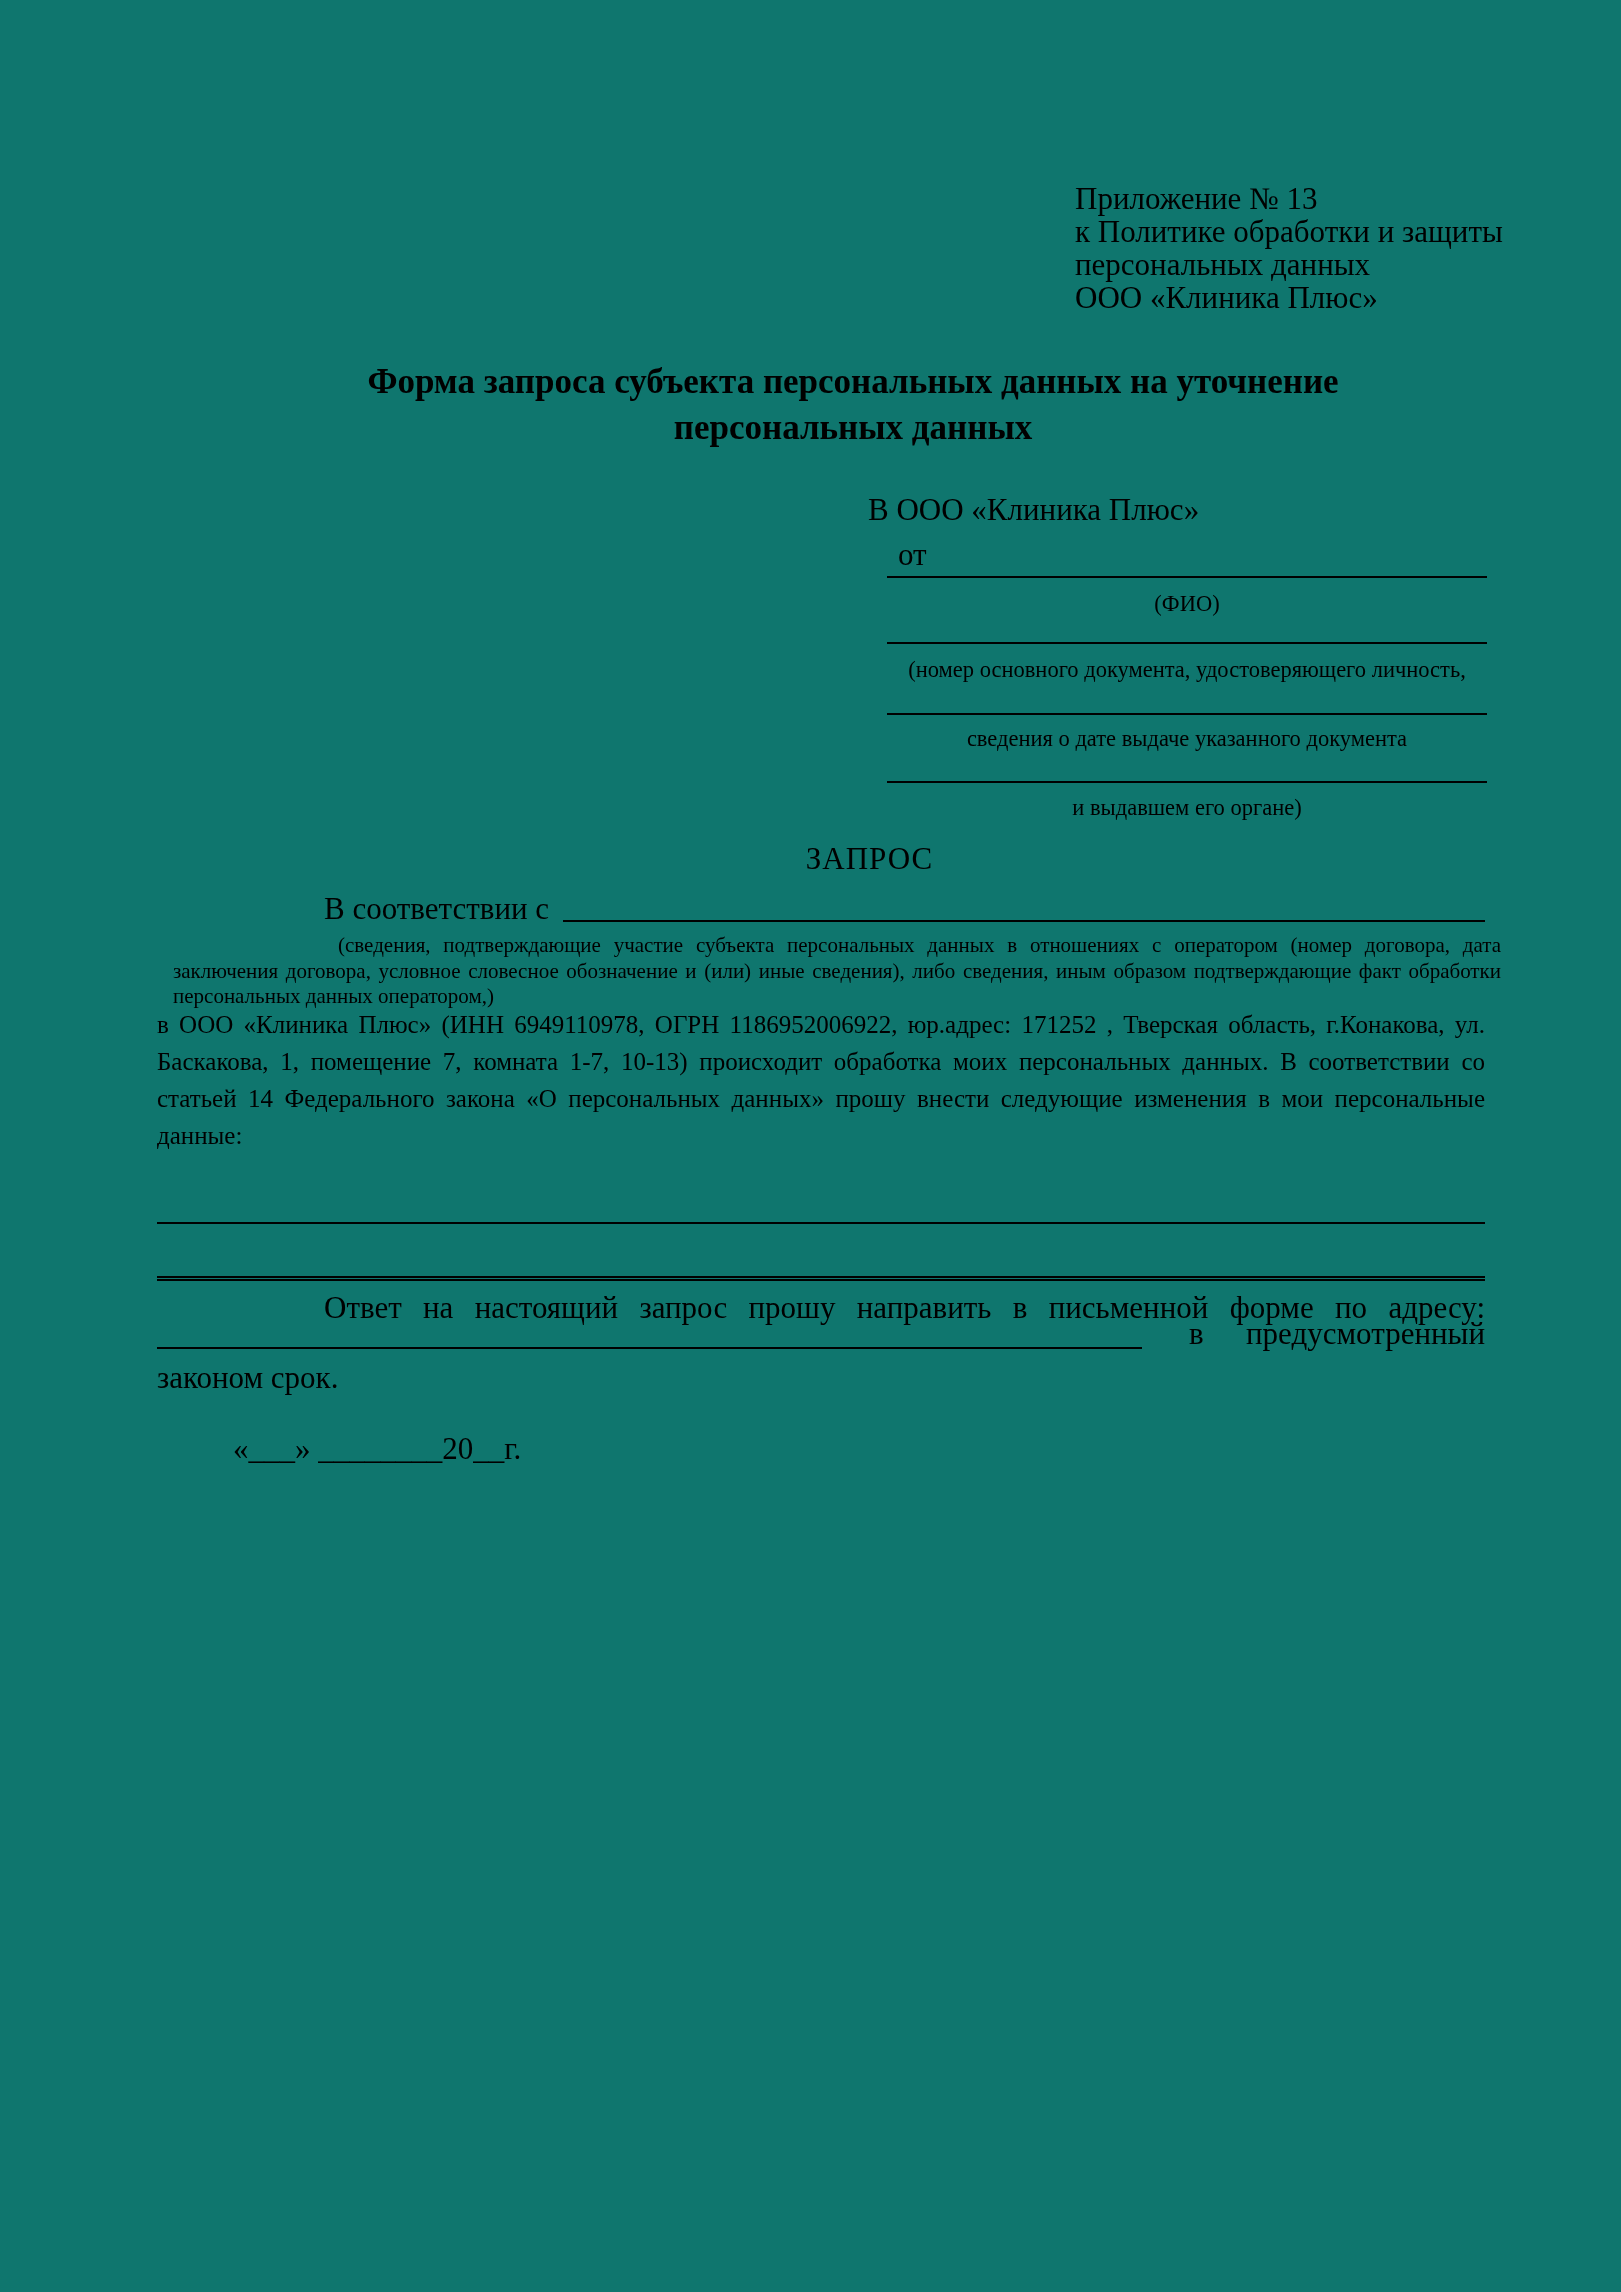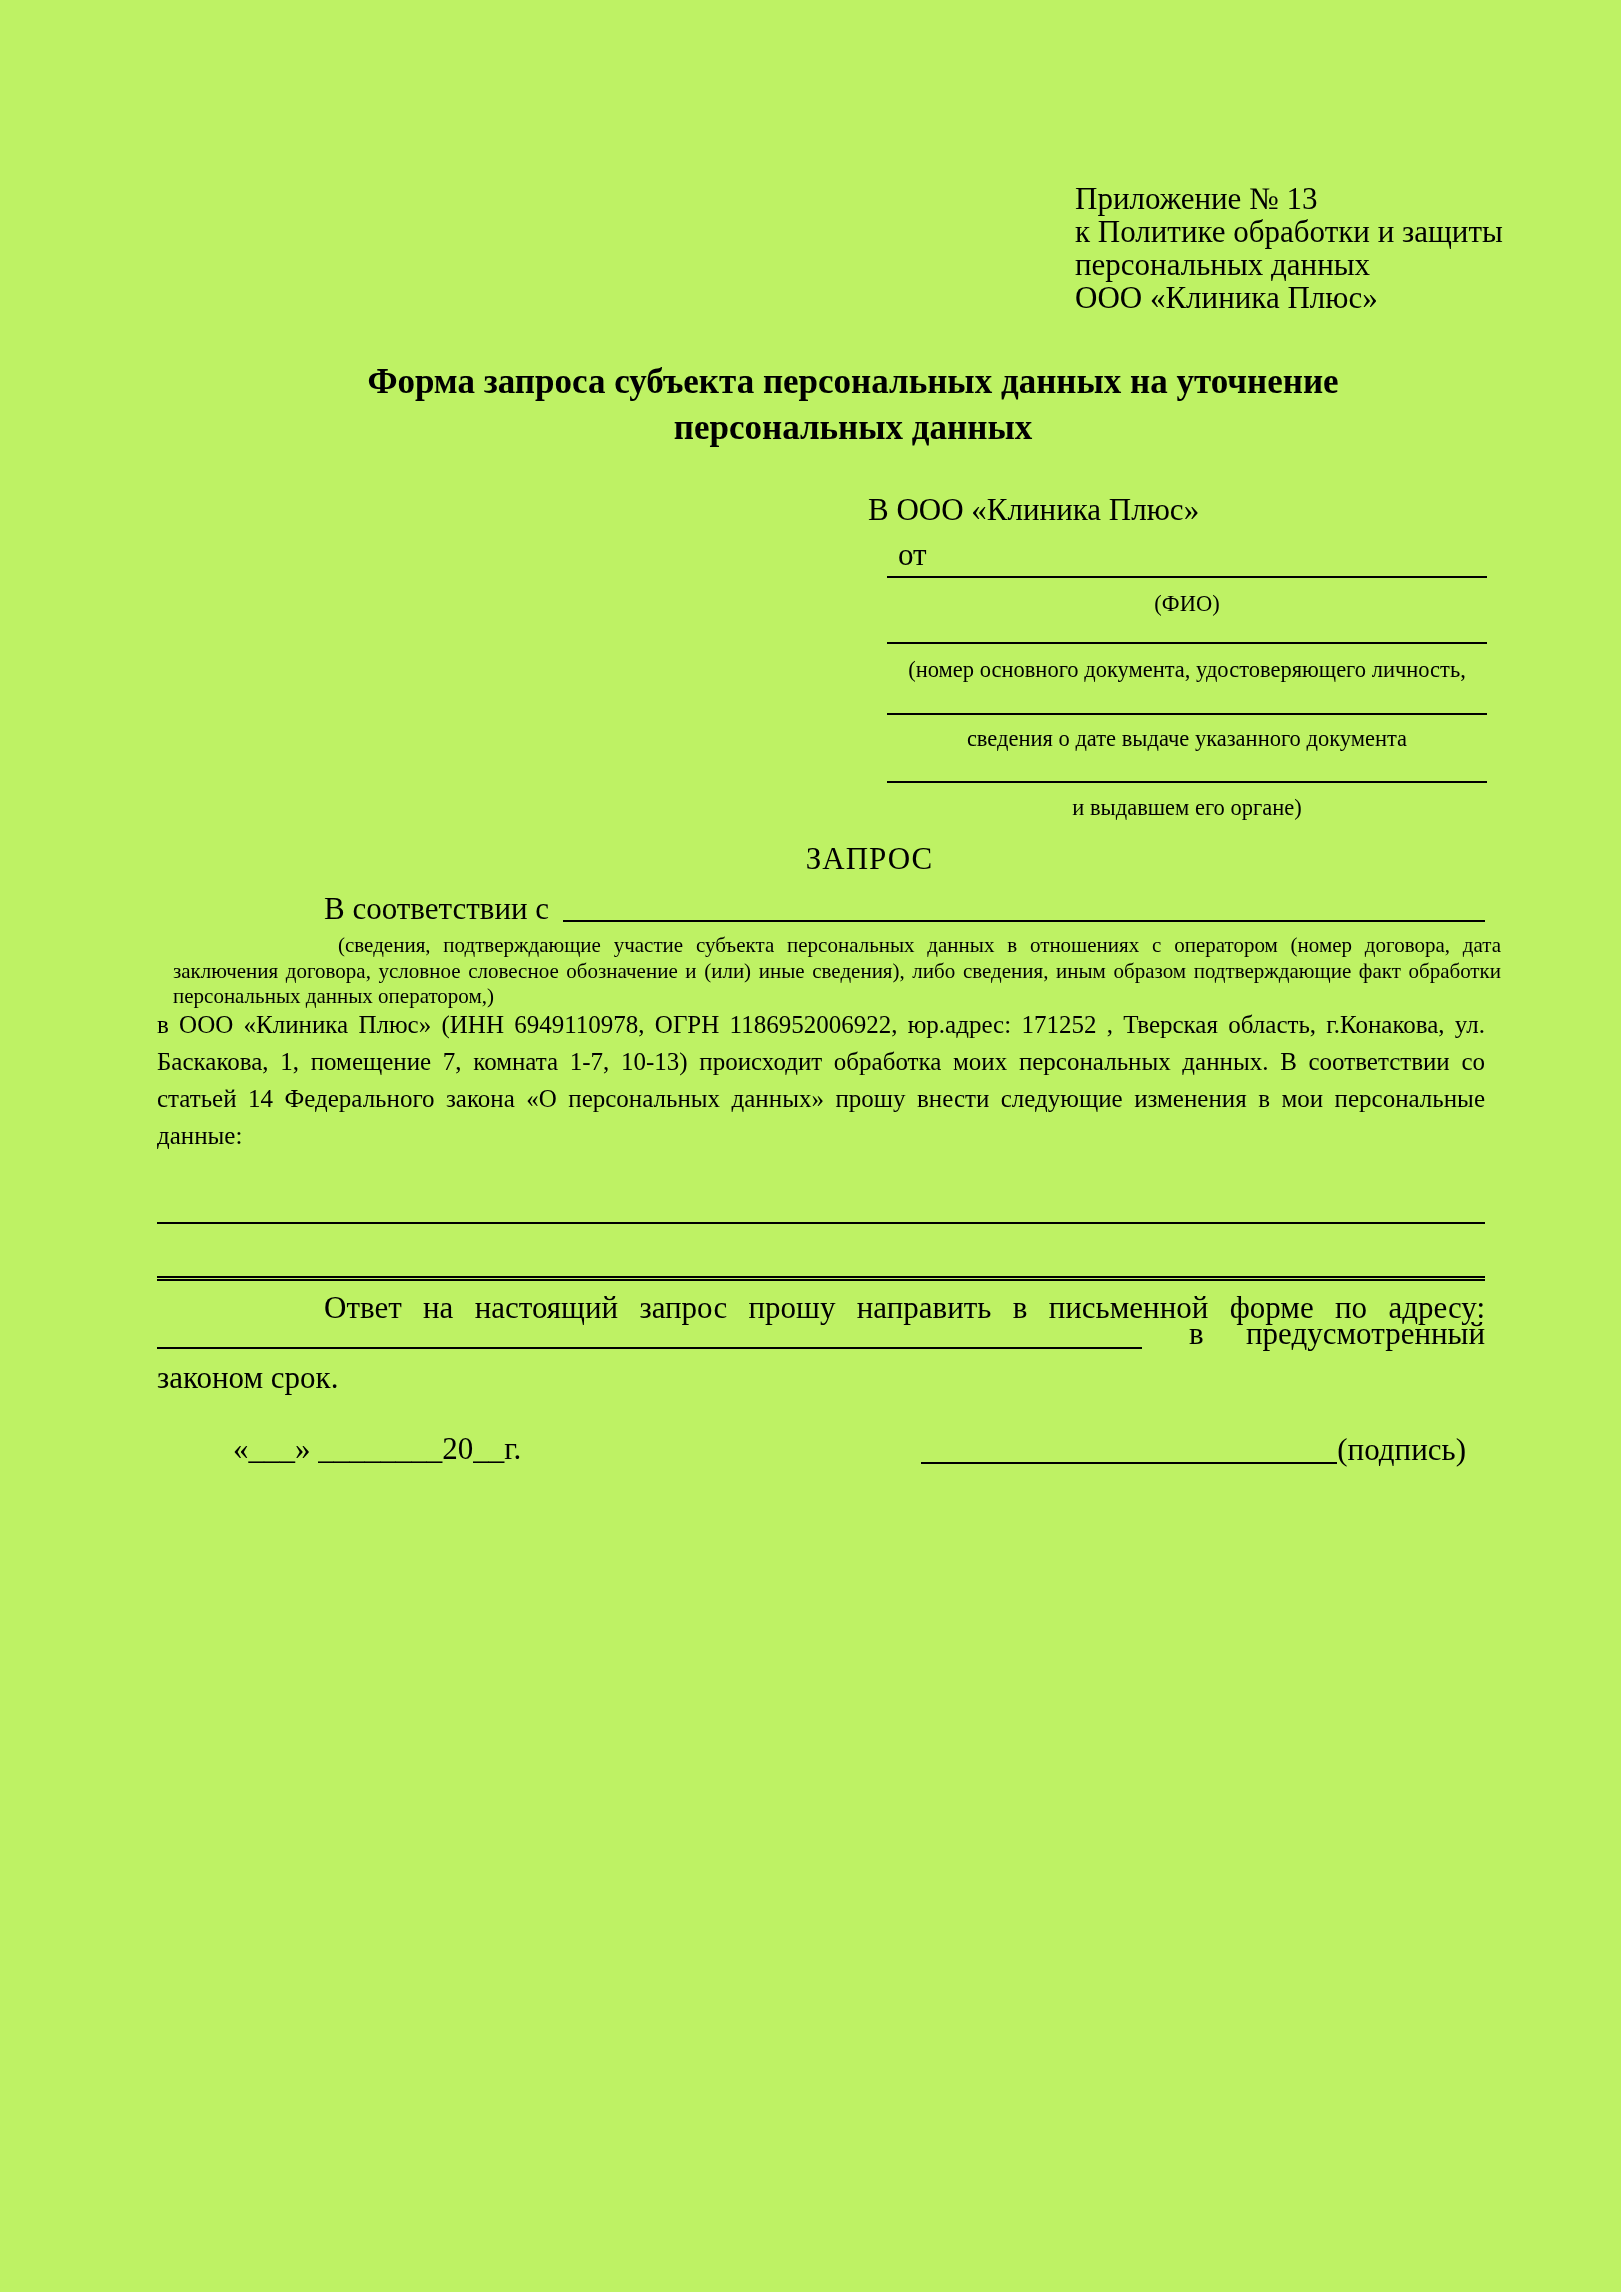--- a/index.html
+++ b/index.html
@@ -1,20 +1,20 @@
 <!DOCTYPE html>
 <html><head>
 <meta charset="utf-8">
 <style>
   html, body { margin: 0; padding: 0; background: #ffffff; }
   .page {
     position: relative;
     width: 1621px;
     height: 2293px;
-    background: #bef264;
+    background: #0f766e;
     color: #000000;
     font-family: "Liberation Serif", "DejaVu Serif", serif;
     overflow: hidden;
   }
   
   .hdr {
     position: absolute; left: 1075px; top: 182px;
     font-size: 31px; line-height: 33px; text-align: left;
   }
   
@@ -139,19 +139,15 @@
   <div class="reply-2">
     <span class="reply-fill"></span>
     <span class="reply-words">
       <span>в</span>
       <span>предусмотренный</span>
     </span>
   </div>
   <div class="reply-3">законом срок.</div>
 
   <div class="date-blank">«___» ________20__г.</div>
-  <div class="sign-row">
-    <span class="sign-fill"></span>
-    <span class="sign-label">(подпись)</span>
-  </div>
 
 </div>
 
 
 </body></html>

